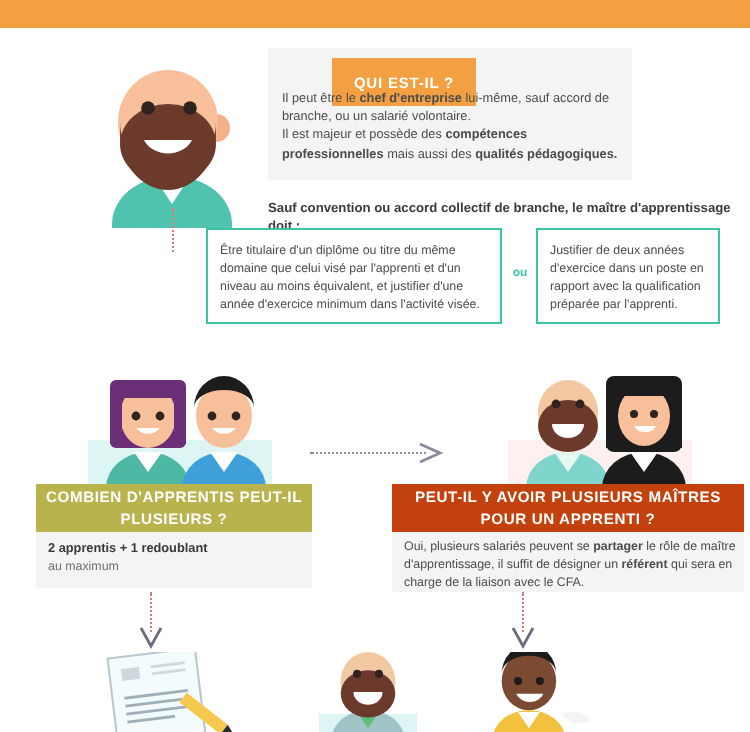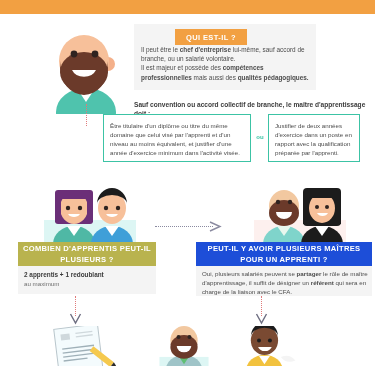--- a/index.html
+++ b/index.html
@@ -13,21 +13,21 @@
 
   
   .topband{position:absolute;left:0;top:0;width:375px;height:14px;background:#f2a042;}
 
   
   .abs{position:absolute;}
   b,strong{font-weight:bold;}
 
   
   .qui-badge{
-    position:absolute;left:175px;top:29px;width:72px;height:16px;
+    position:absolute;left:166px;top:29px;width:72px;height:24px;
     background:#f2a042;color:#ffffff;font-size:7.5px;font-weight:bold;
     letter-spacing:.4px;display:flex;align-items:center;justify-content:center;
   }
   .qui-box{
     position:absolute;left:134px;top:24px;width:182px;height:66px;
     background:#f4f4f4;
   }
   .qui-text{
     position:absolute;left:141px;top:45px;width:170px;
     font-size:6.4px;line-height:9.2px;color:#4c4c4c;
@@ -49,21 +49,21 @@
   }
 
   
   .banner{
     position:absolute;color:#fff;font-weight:bold;font-size:7.6px;
     letter-spacing:.3px;line-height:11px;text-align:center;
     display:flex;align-items:center;justify-content:center;
     box-sizing:border-box;padding:2px 4px;
   }
   .banner-left{left:18px;top:242px;width:138px;height:24px;background:#b9b34e;}
-  .banner-right{left:196px;top:242px;width:176px;height:24px;background:#1d4ed8;}
+  .banner-right{left:196px;top:242px;width:176px;height:24px;background:#c2410c;}
   .underbox{
     position:absolute;background:#f4f4f4;box-sizing:border-box;
   }
   .under-left{left:18px;top:266px;width:138px;height:28px;}
   .under-right{left:196px;top:266px;width:176px;height:30px;}
   .ul-t1{position:absolute;left:24px;top:271px;font-size:6.4px;font-weight:bold;color:#3b3b3b;}
   .ul-t2{position:absolute;left:24px;top:280px;font-size:6.2px;color:#6e6e6e;}
   .ur-t{position:absolute;left:202px;top:270px;width:166px;font-size:6.2px;line-height:8.8px;color:#4c4c4c;}
 
   

